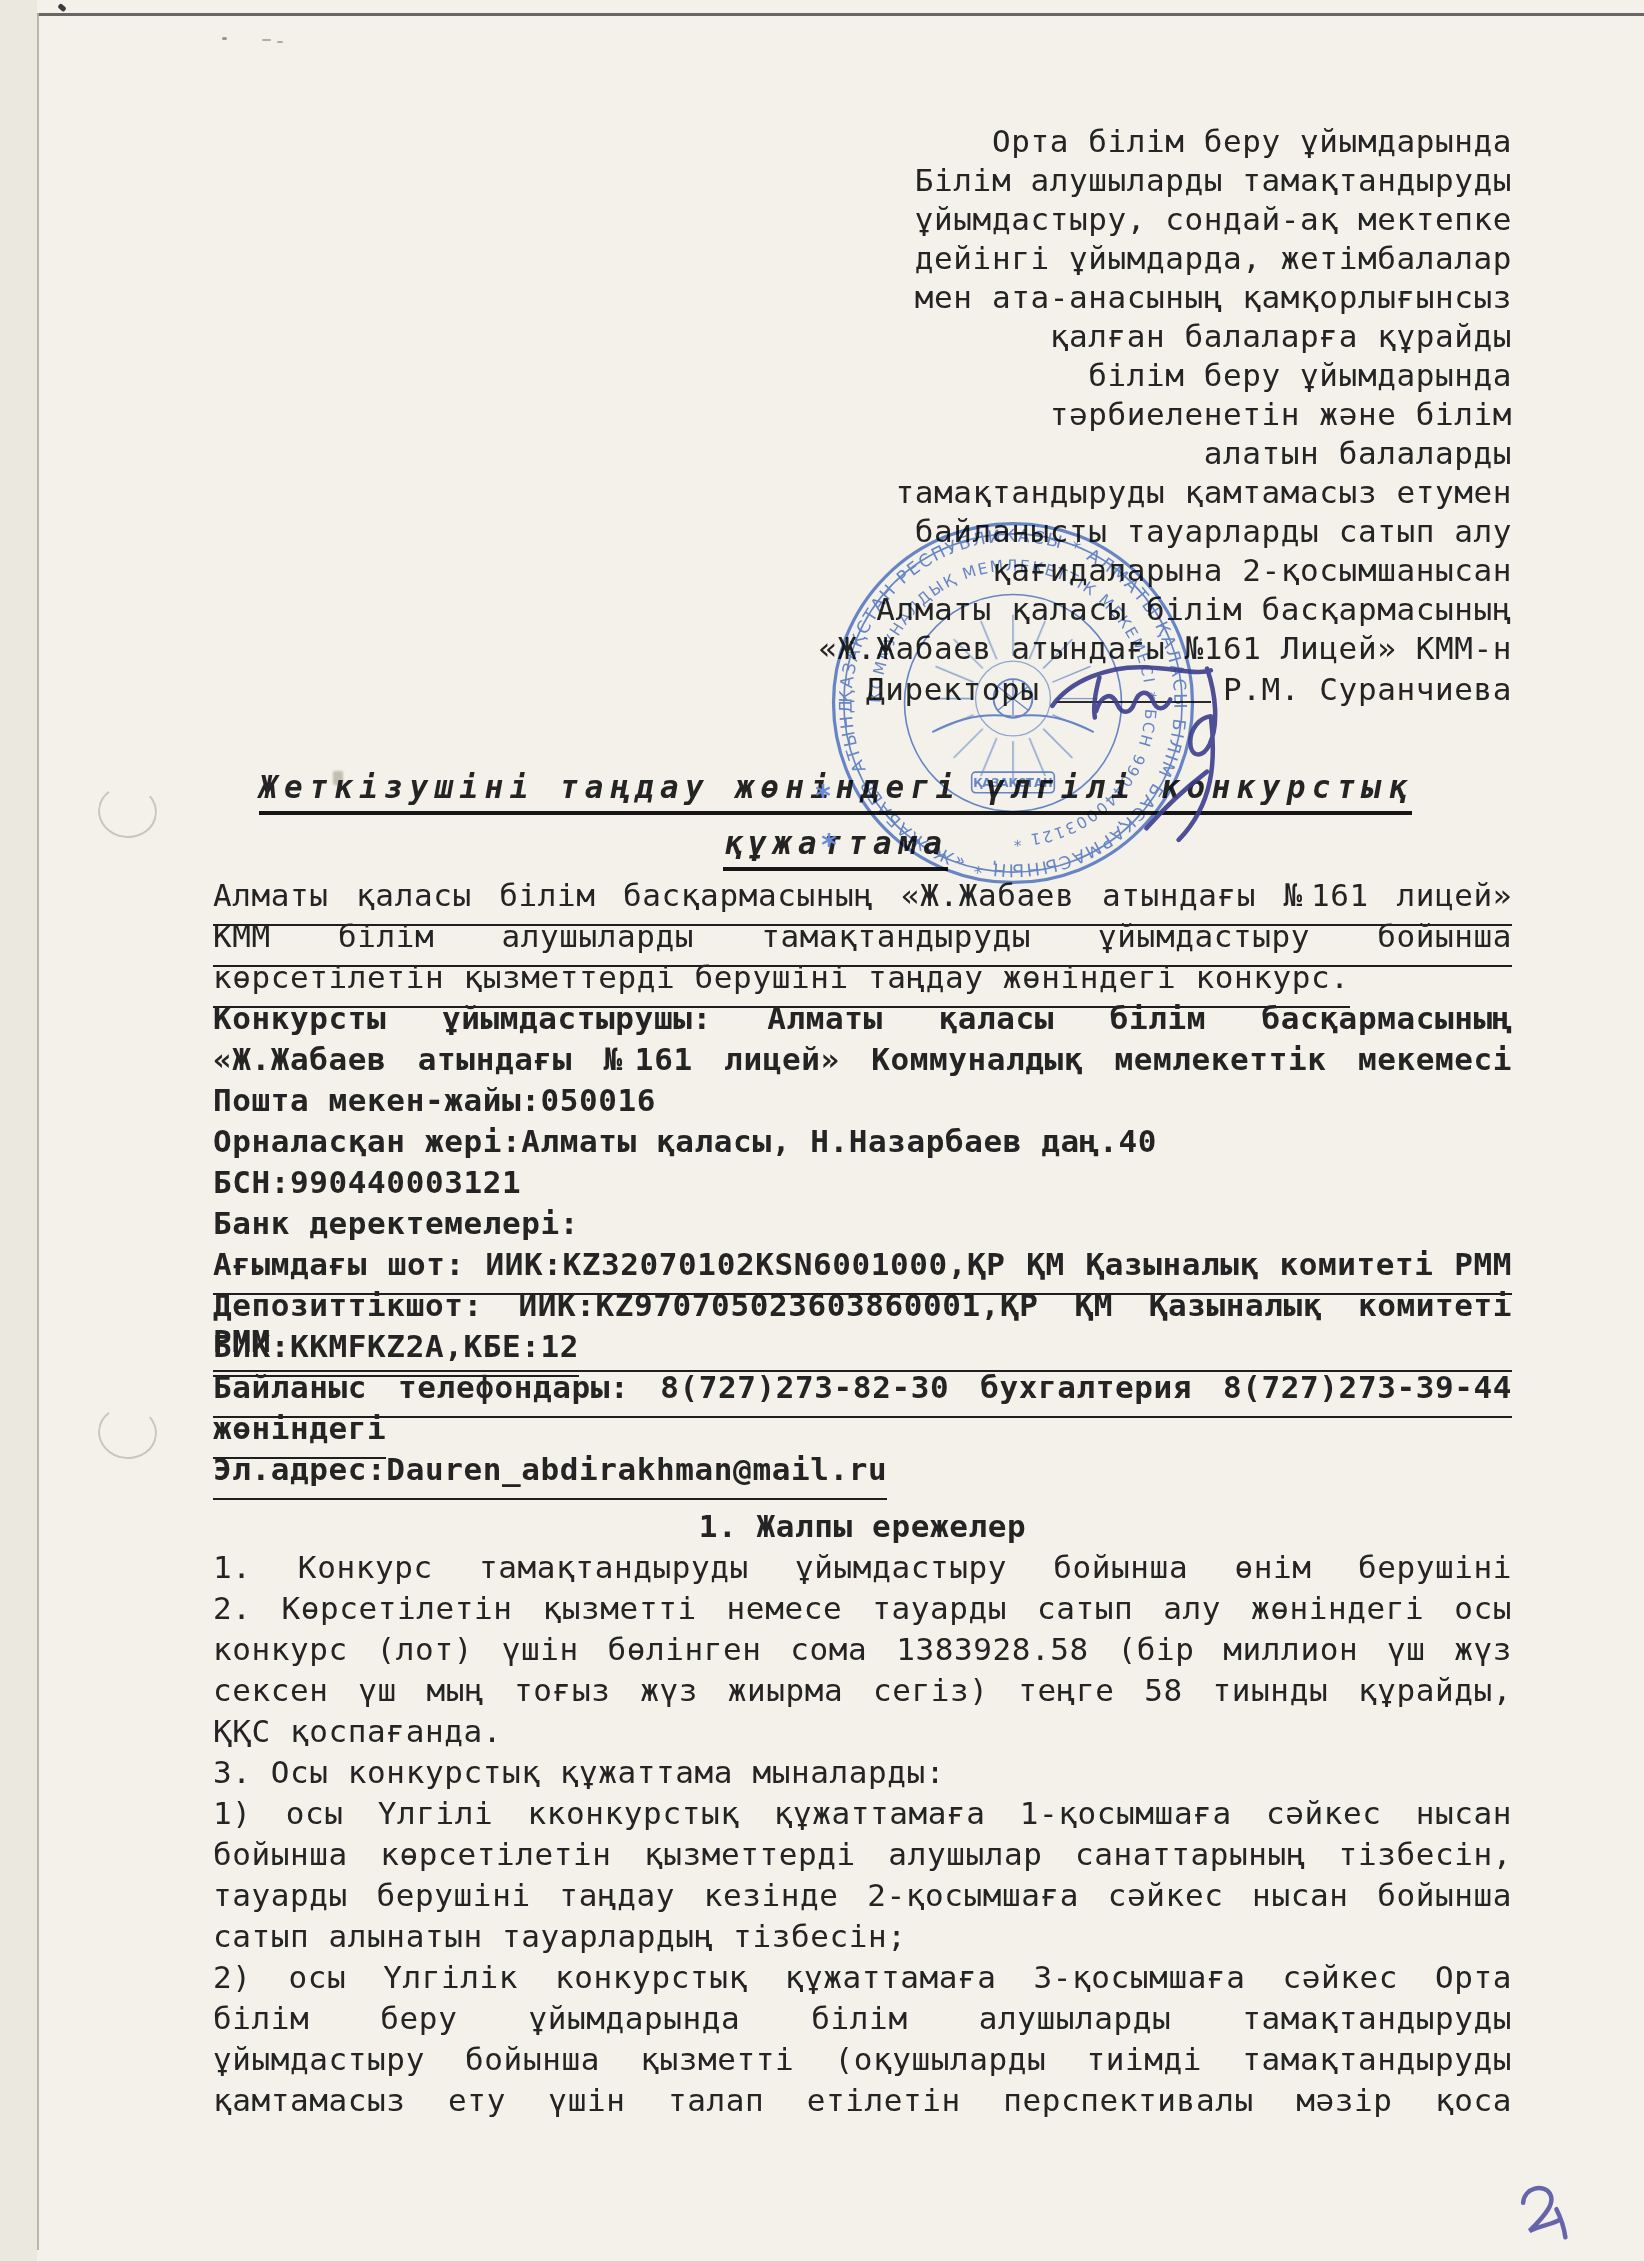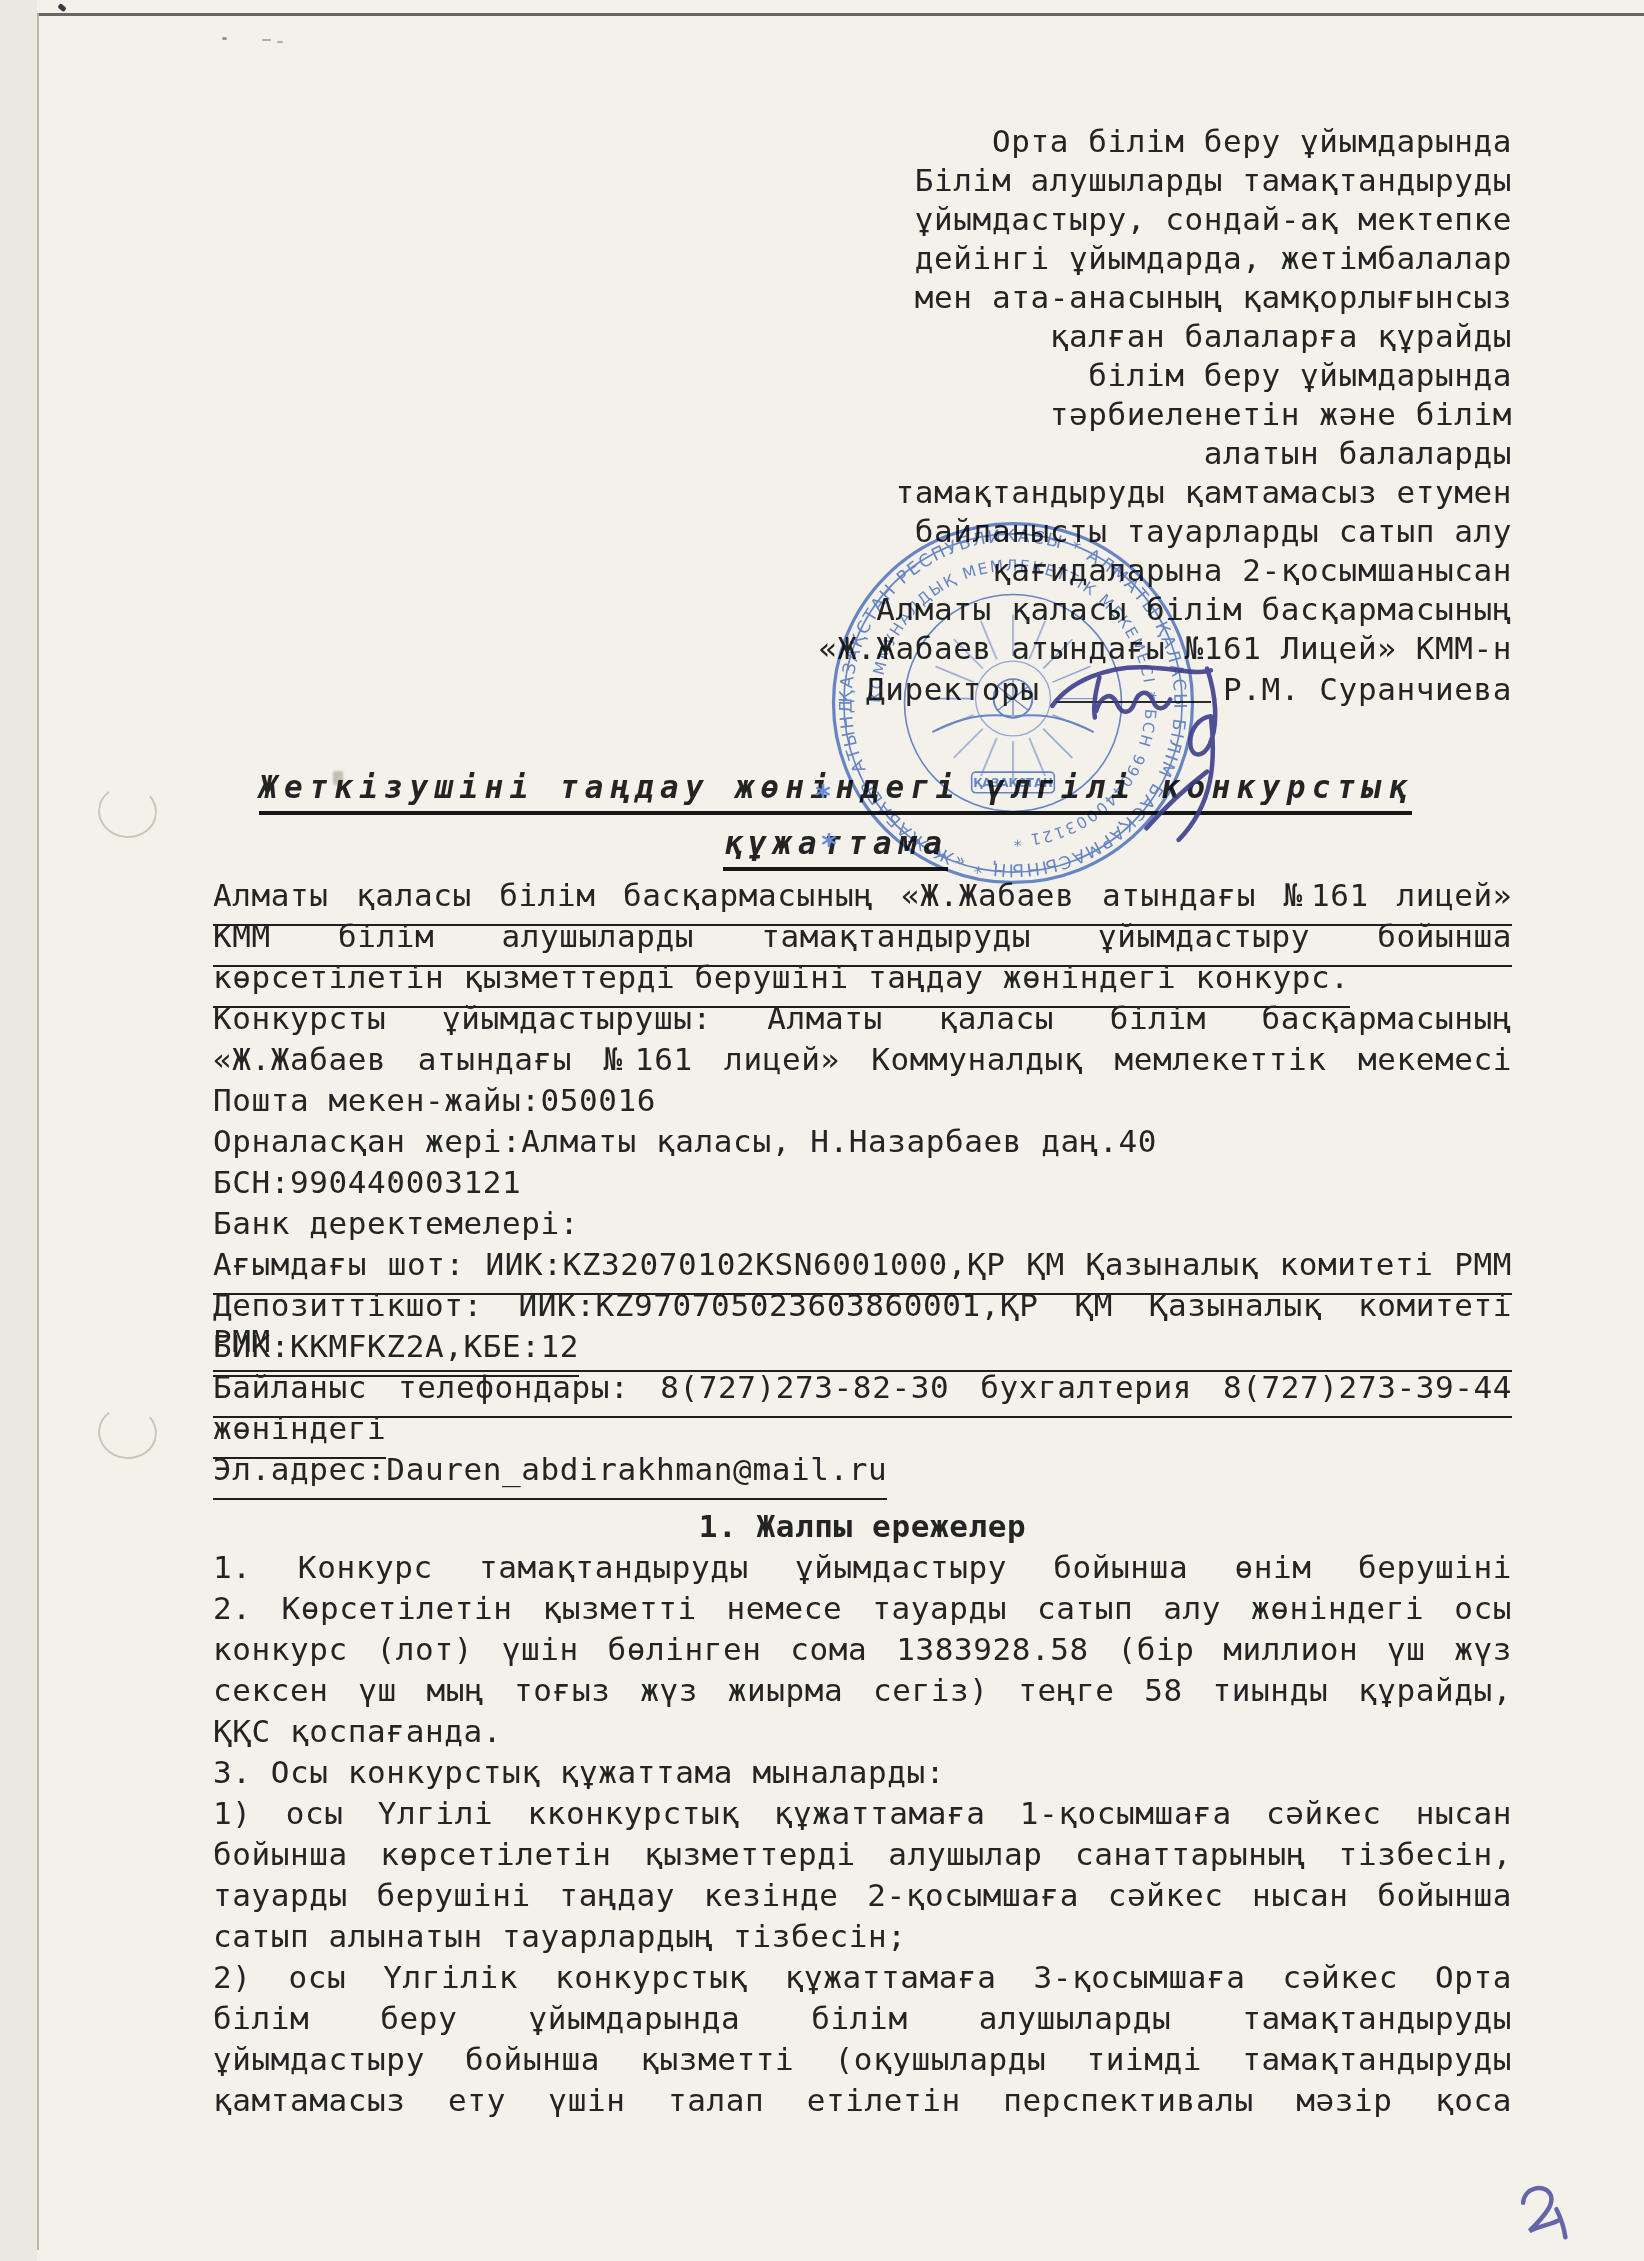--- a/index.html
+++ b/index.html
@@ -33,21 +33,21 @@
          font-size:31px;letter-spacing:6.4px;z-index:1;}
   .tline{display:inline-block;border-bottom:4.5px solid #161616;padding-bottom:5.8px;font-style:italic;}
   .title-l2{margin-top:10.3px;}
   
   .body-block{position:absolute;left:213px;top:877px;width:1299px;font-size:31px;
               letter-spacing:0.6px;z-index:1;}
   .line{height:41px;line-height:36px;}
   .line span{display:inline-block;}
   .line.j span{display:block;text-align:justify;text-align-last:justify;}
   .line.u span{border-bottom:2.6px solid #1e1e1e;padding-bottom:11px;}
-  .line.b{font-weight:normal;}
+  .line.b{font-weight:bold;}
   .line.c{text-align:center;}
   .line.c span{display:inline-block;font-weight:bold;}
   .line.gap{margin-top:16px;}
   
   .stamp{position:absolute;left:829px;top:519px;width:368px;height:368px;
          mix-blend-mode:multiply;opacity:.9;z-index:3;}
   .stamp-star{position:absolute;font-size:30px;color:#6b8cd6;z-index:4;font-weight:bold;}
   .star1{left:814px;top:778px;}
   .star2{left:820px;top:827px;}
   .signature{position:absolute;left:1038px;top:635px;width:271px;height:232px;z-index:5;}

